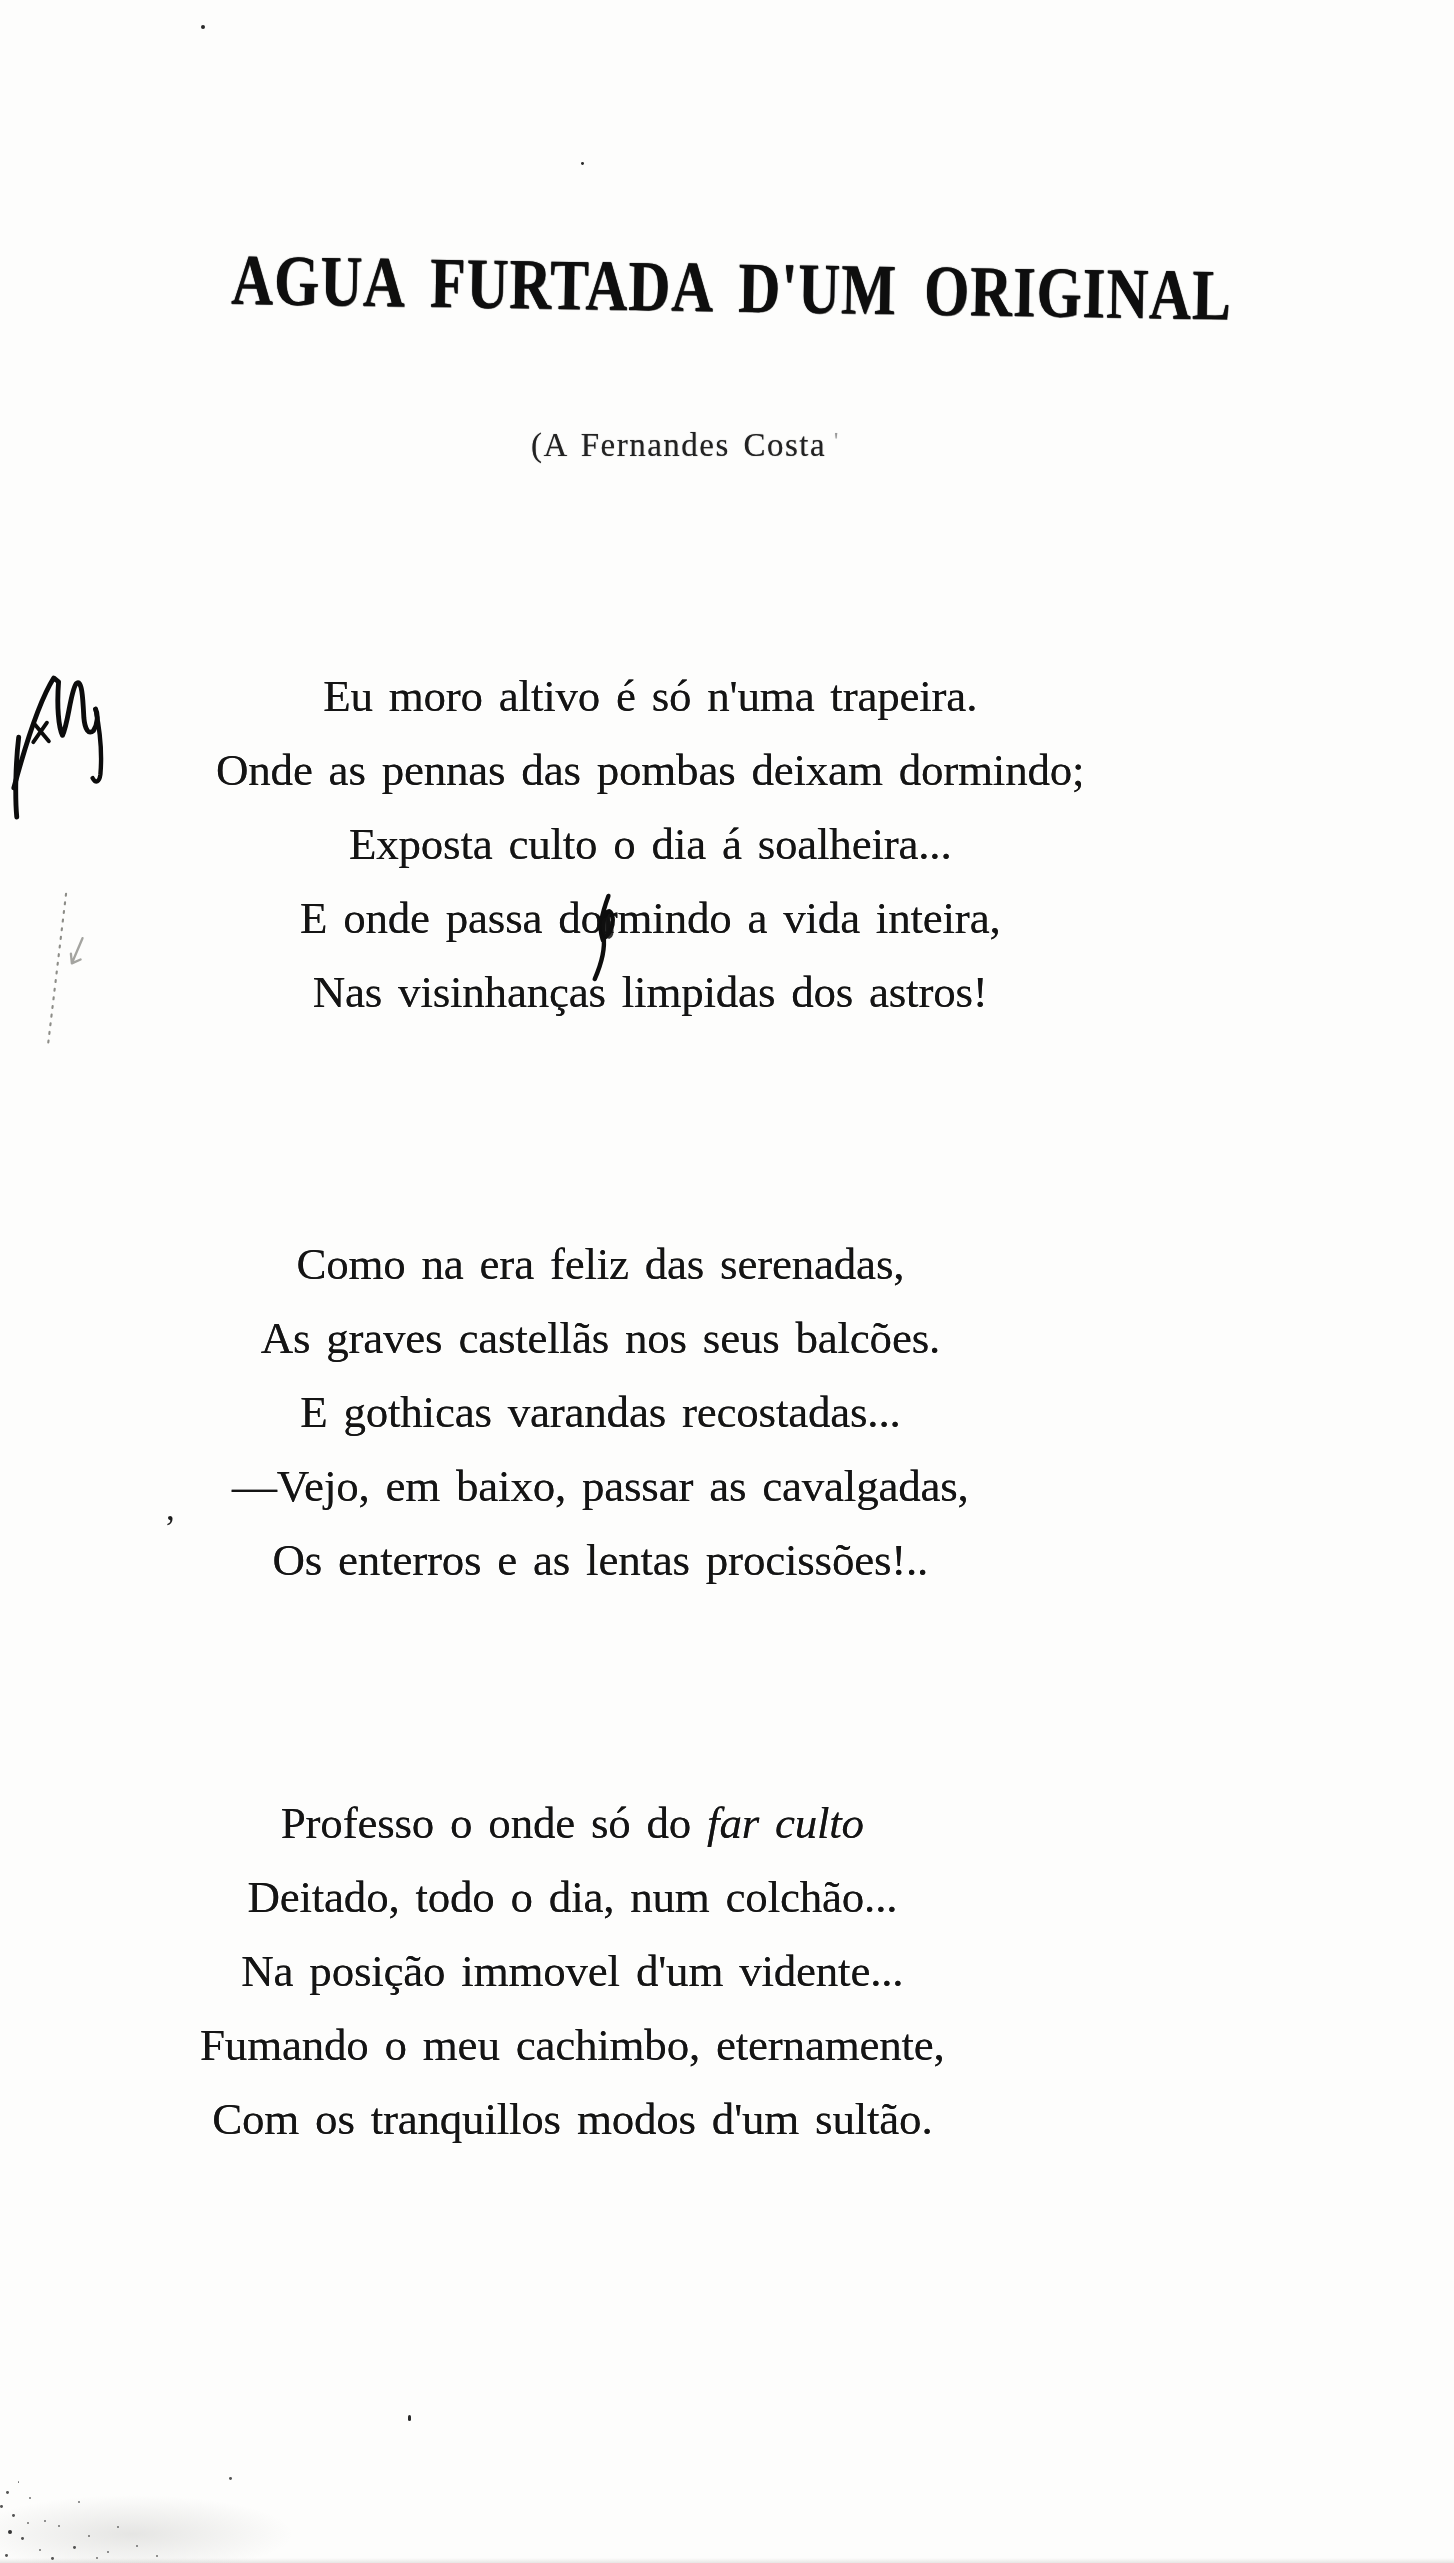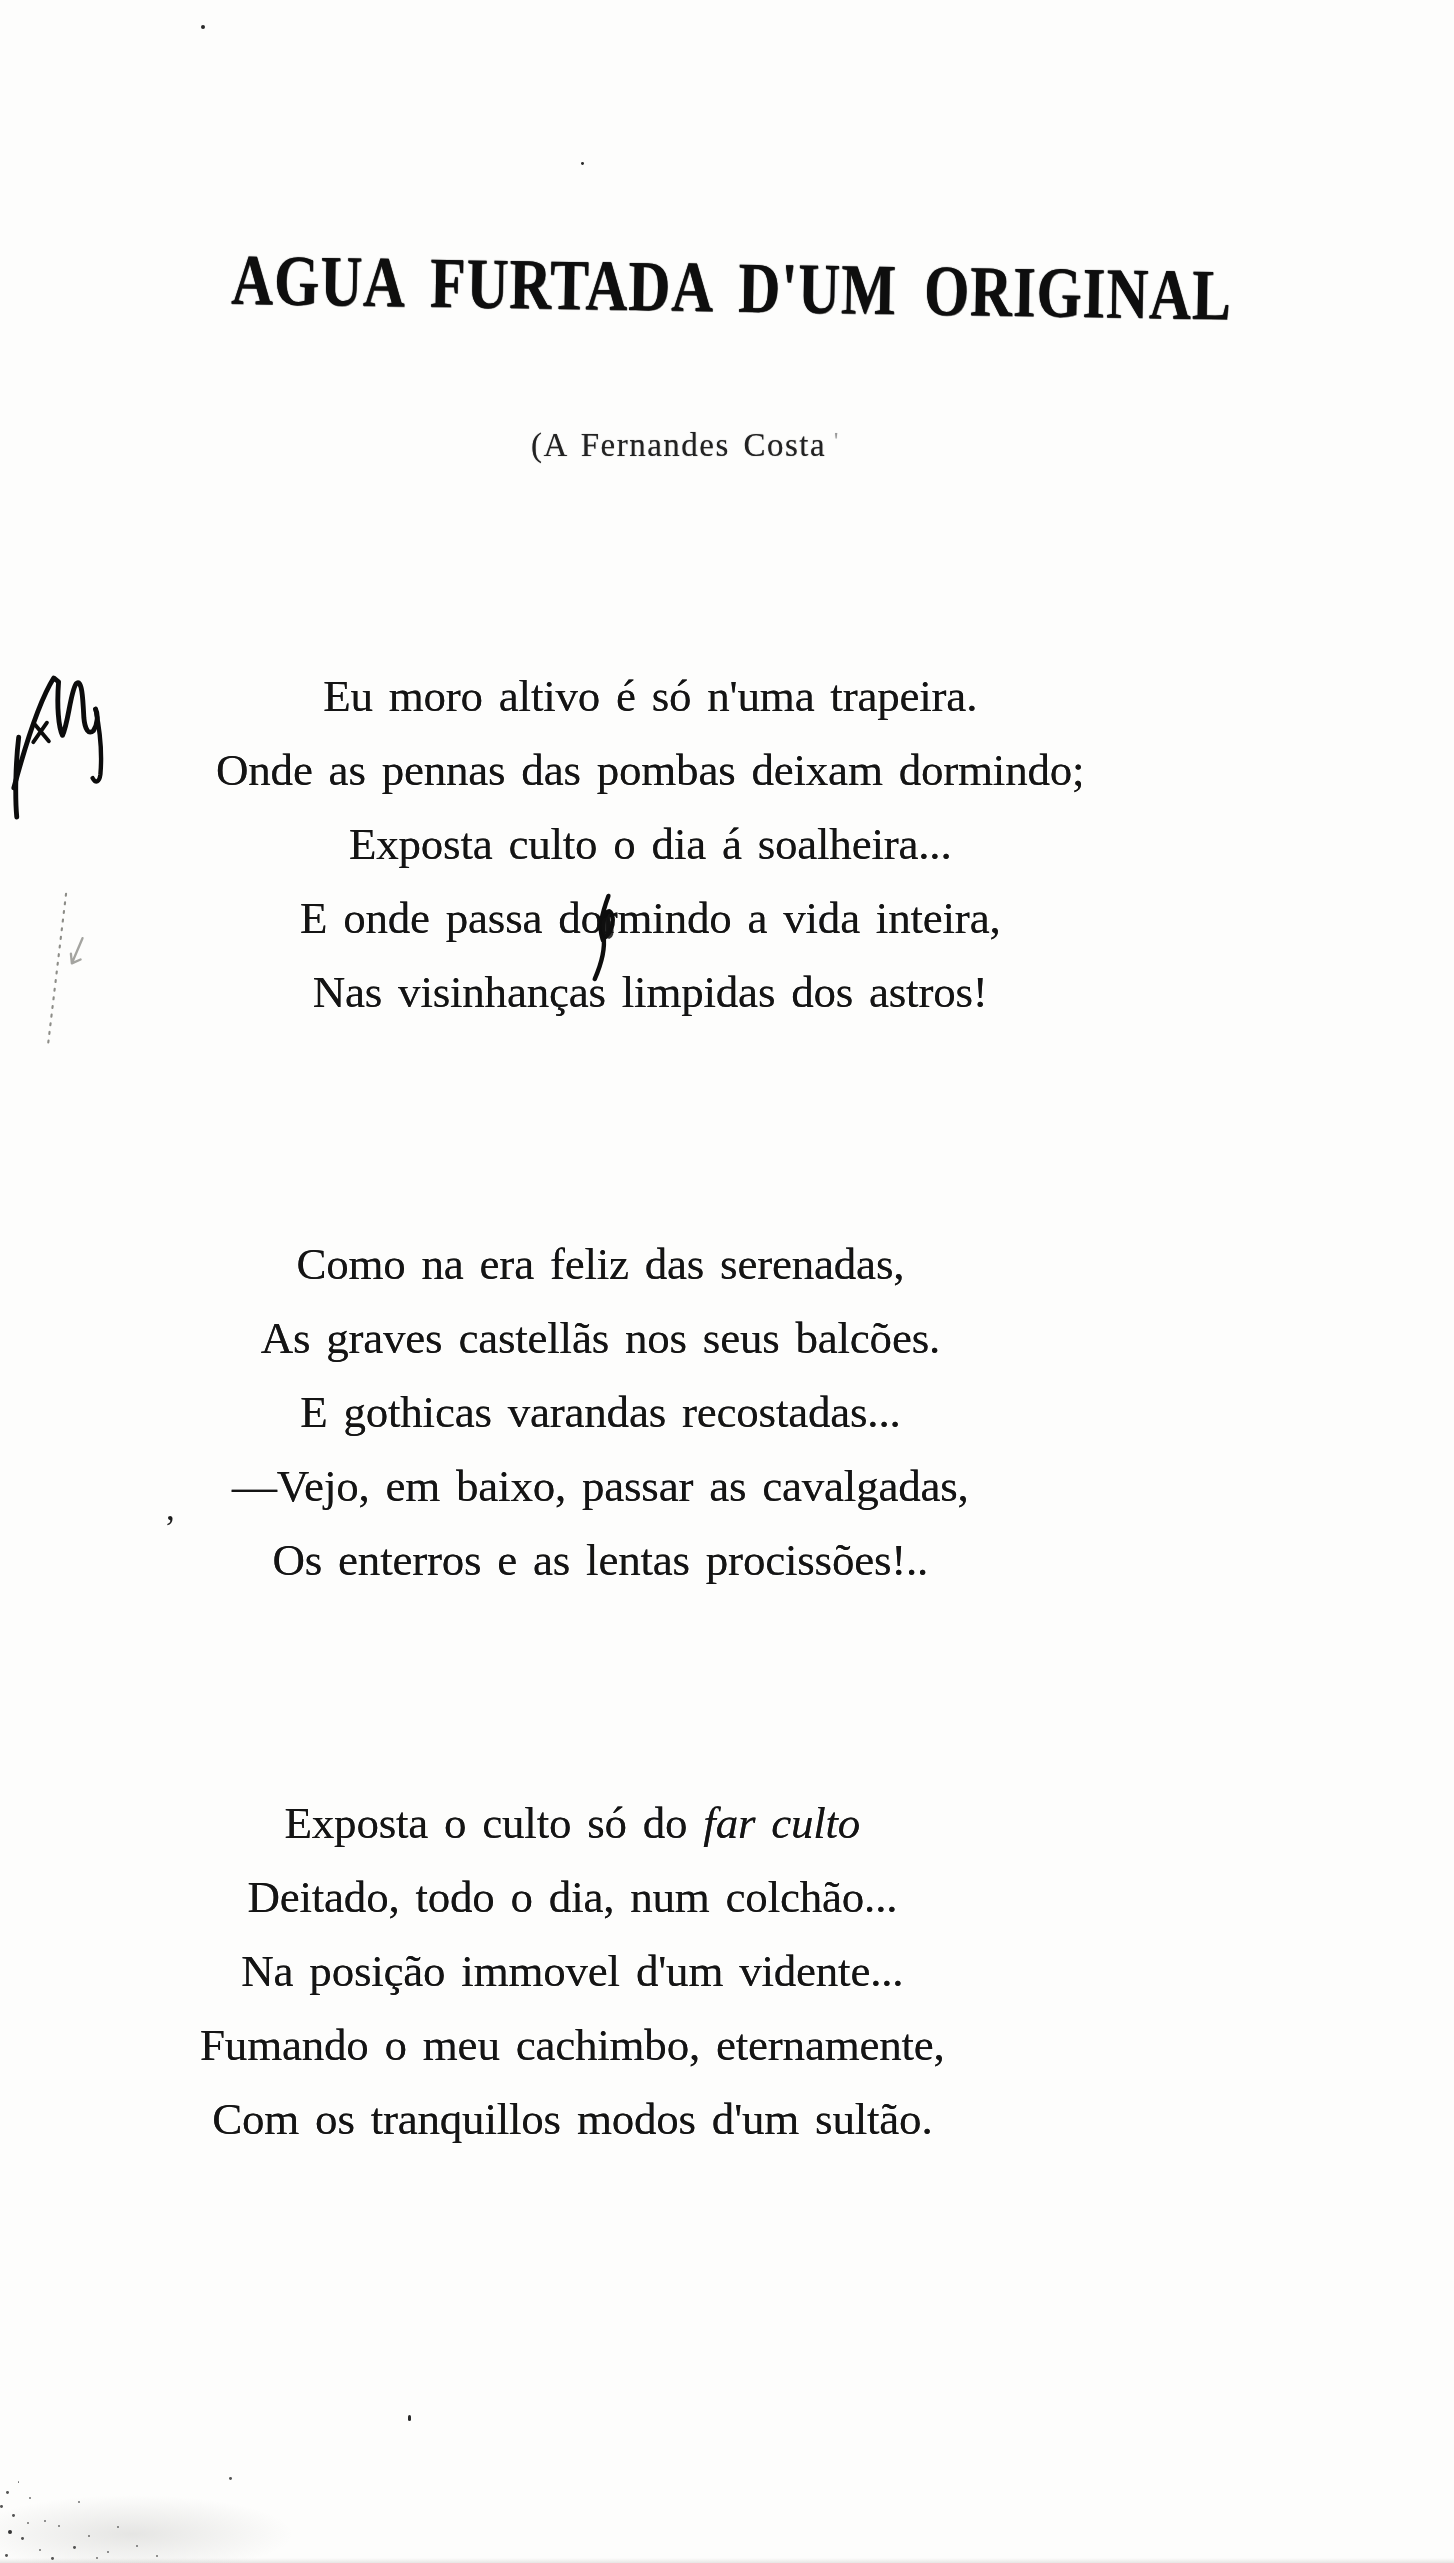--- a/index.html
+++ b/index.html
@@ -114,21 +114,21 @@
     <div class="line">Como na era feliz das serenadas,</div>
     <div class="line">As graves castellãs nos seus balcões.</div>
     <div class="line">E gothicas varandas recostadas...</div>
     <div class="line">—Vejo, em baixo, passar as cavalgadas,</div>
     <div class="line">Os enterros e as lentas procissões!..</div>
   </div>
 
   <span class="margin-comma">,</span>
 
   <div class="stanza" id="stanza-3">
-    <div class="line"><span>Exposta o culto só do </span><span class="it">far culto</span></div>
+    <div class="line"><span>Professo o onde só do </span><span class="it">far culto</span></div>
     <div class="line">Deitado, todo o dia, num colchão...</div>
     <div class="line">Na posição immovel d'um vidente...</div>
     <div class="line">Fumando o meu cachimbo, eternamente,</div>
     <div class="line">Com os tranquillos modos d'um sultão.</div>
   </div>
 
   <div class="smudge"></div>
   <div id="speckle-field">
       <div class="speck" style="left: 5.8px; top: 2491px; width: 2.9px; height: 2.9px; opacity: 0.8;"></div>
       <div class="speck" style="left: 29px; top: 2497px; width: 1.9px; height: 1.9px; opacity: 0.65;"></div>

